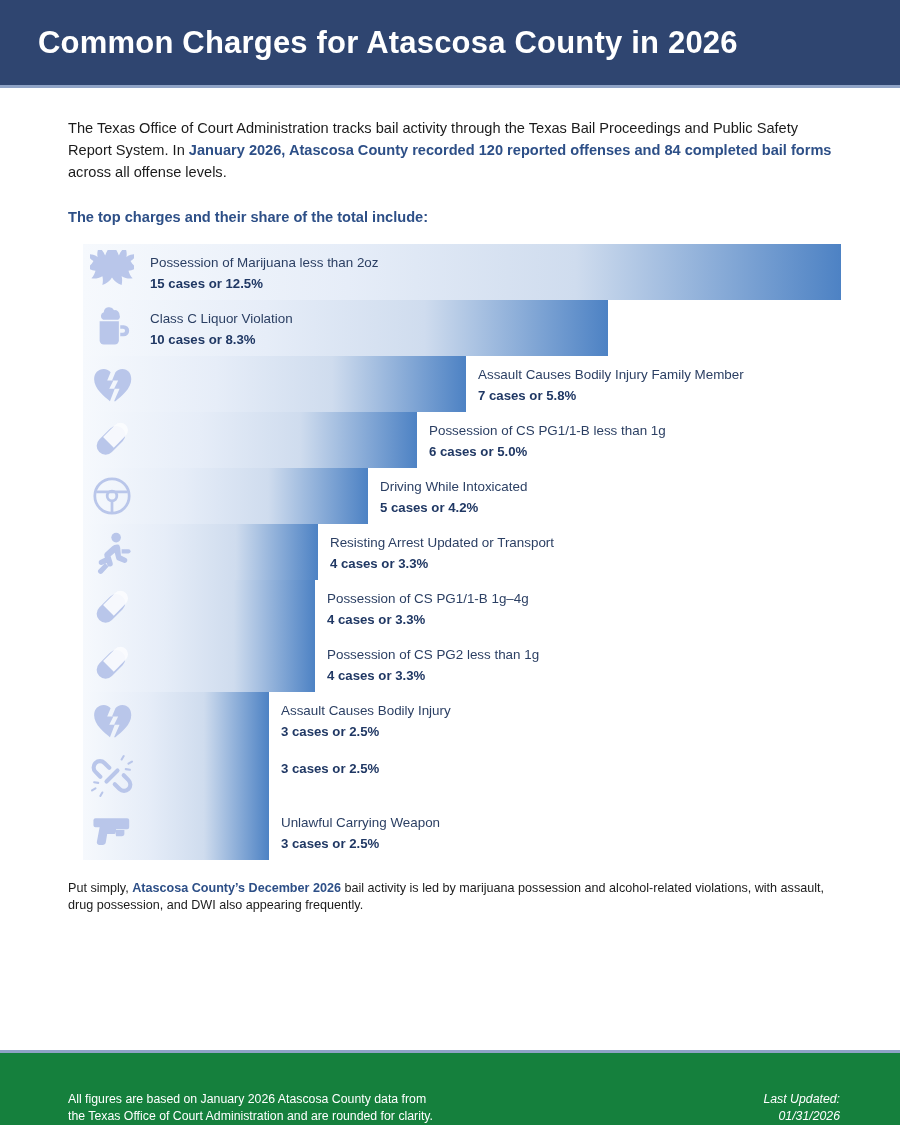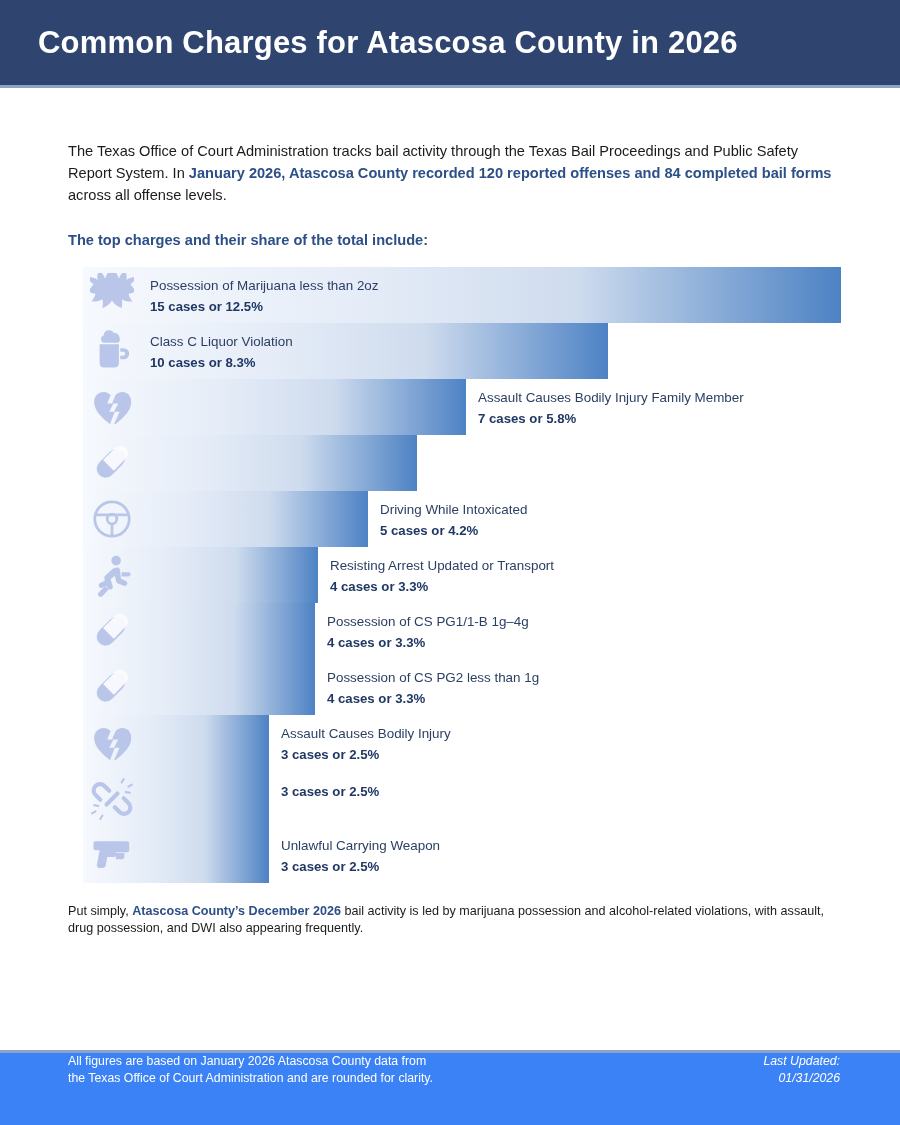--- a/index.html
+++ b/index.html
@@ -37,21 +37,21 @@
   
   .content {
     padding: 0 60px 0 68px;
     box-sizing: border-box;
   }
 
   .intro {
     font-size: 14.6px;
     line-height: 22px;
     color: #1b1b1b;
-    margin-top: 52px;
+    margin-top: 29px;
     max-width: 765px;
   }
   .hl {
     color: #2d4f87;
     font-weight: bold;
   }
 
   .subhead {
     margin-top: 26px;
     font-size: 14.6px;
@@ -114,25 +114,25 @@
   }
   .outro .hl { color: #2d4f87; font-weight: bold; }
 
   
   .footer {
     position: absolute;
     left: 0;
     right: 0;
     top: 1050px;
     height: 75px;
-    background: #3b82f6;
+    background: #15803d;
     border-top: 3px solid #8fa3c6;
     box-sizing: border-box;
     display: flex;
-    align-items: flex-start;
+    align-items: flex-end;
     justify-content: space-between;
     padding: 0 60px 0 68px;
   }
   .footer-note {
     color: #ffffff;
     font-size: 12.3px;
     line-height: 17px;
   }
   .footer-updated {
     color: #ffffff;
@@ -196,20 +196,24 @@
         </div>
       </div>
       <div class="bar-row">
         <div class="bar-fill" style="width: 334px;"></div>
         <span class="bar-icon">
           <svg viewBox="0 0 64 64" fill="currentColor">
             <path d="M41.5 9.5a13 13 0 0 1 0 18.4L25.9 43.5a13 13 0 1 1-18.4-18.4L23.1 9.5a13 13 0 0 1 18.4 0z" transform="translate(6 6)"></path>
             <path d="M19 27.5 36.5 10a11 11 0 0 1 15.6 15.6L34.6 43.1 19 27.5z" fill="#fbfcfe" opacity="0.92"></path>
           </svg>
         </span>
+        <div class="bar-text" style="left: 361px;">
+          <span class="bar-label">Possession of CS PG1/1-B less than 1g</span>
+          <span class="bar-value">6 cases or 5.0%</span>
+        </div>
       </div>
       <div class="bar-row">
         <div class="bar-fill" style="width: 285px;"></div>
         <span class="bar-icon">
           <svg viewBox="0 0 64 64" fill="none" stroke="currentColor" stroke-width="4">
             <circle cx="32" cy="32" r="25"></circle>
             <circle cx="32" cy="32" r="7"></circle>
             <path d="M9 26h46M32 39v18"></path>
           </svg>
         </span>

